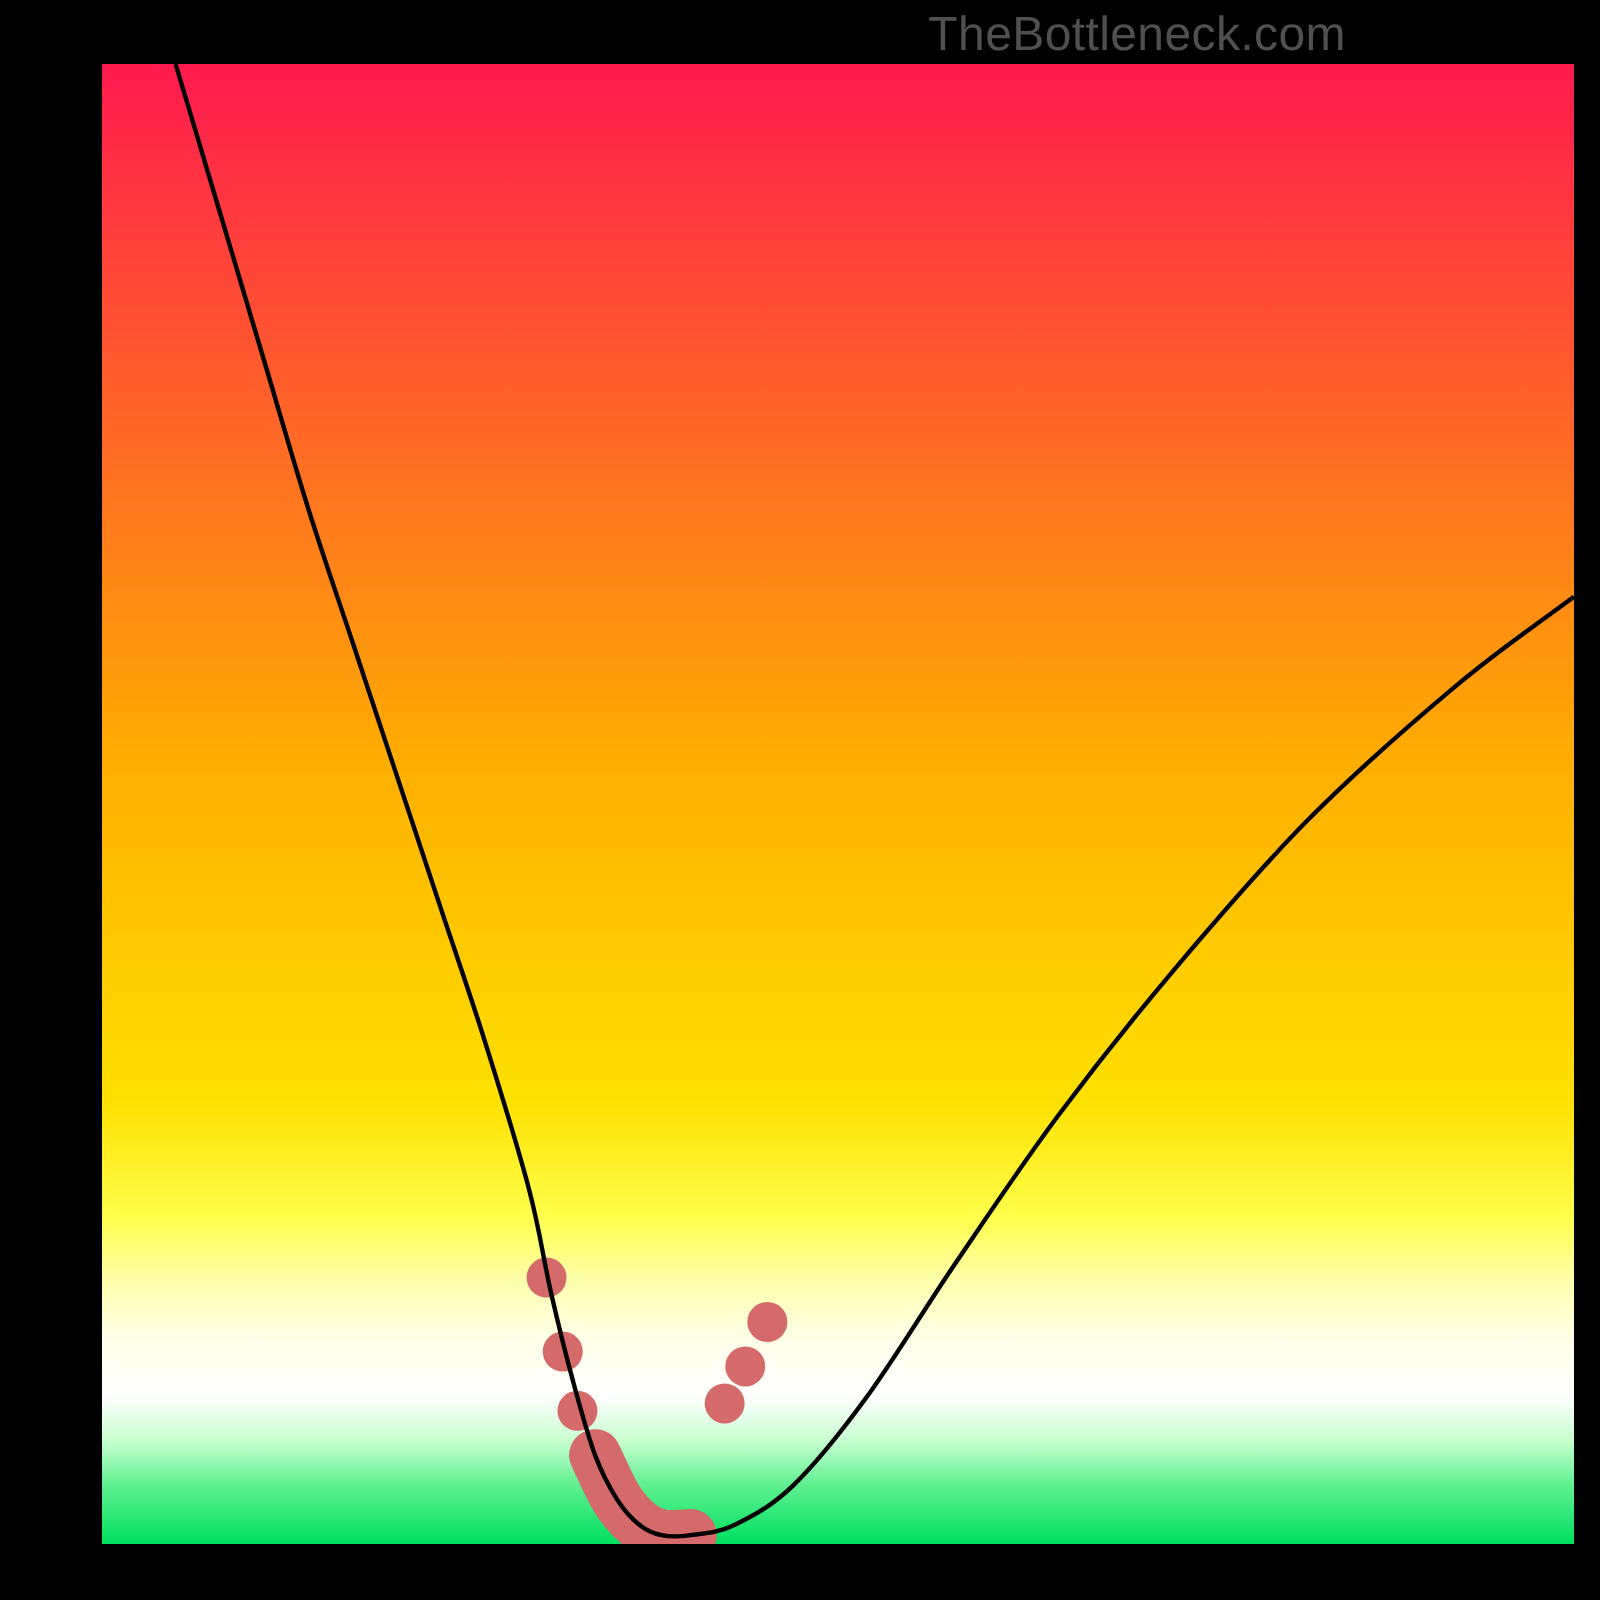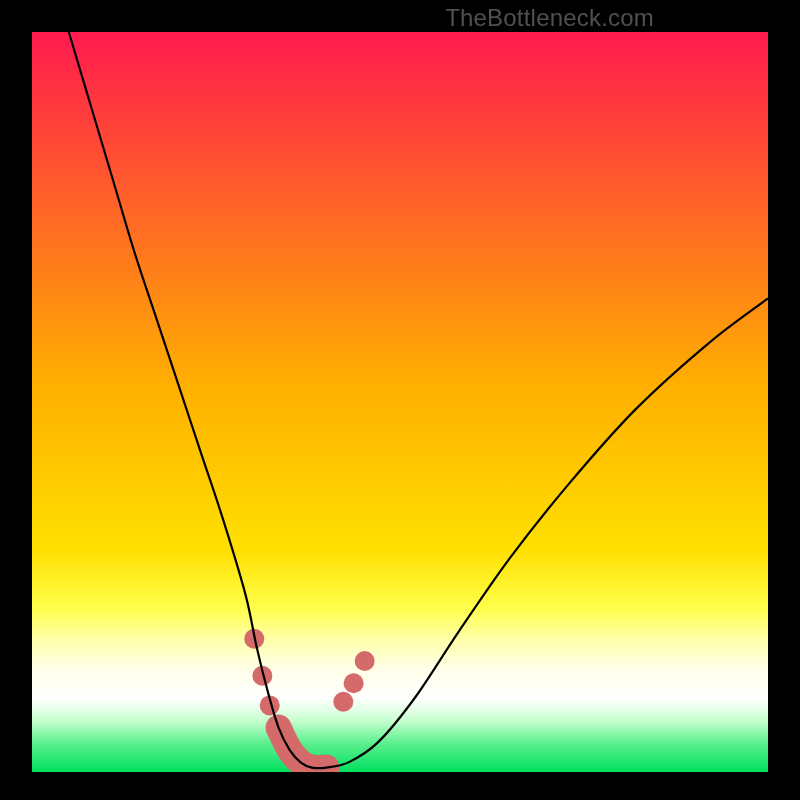--- a/index.html
+++ b/index.html
@@ -9,20 +9,21 @@
     height: 800px;
     overflow: hidden;
     background: #000;
     font-family: Arial, Helvetica, sans-serif;
   }
   .frame {
     position: relative;
     width: 664px;
     height: 800px;
     background: #000;
+    margin-left: 19px;
   }
   .watermark {
     position: absolute;
     top: 4px;
     right: 10px;
     font-size: 24px;
     font-weight: 400;
     color: #505050;
     letter-spacing: 0.2px;
     z-index: 30;

